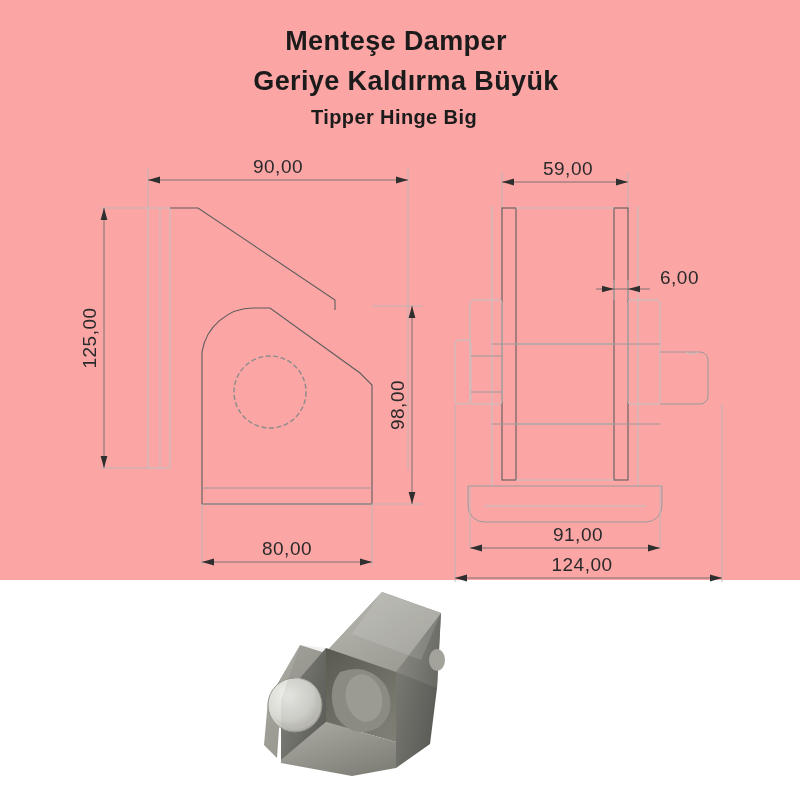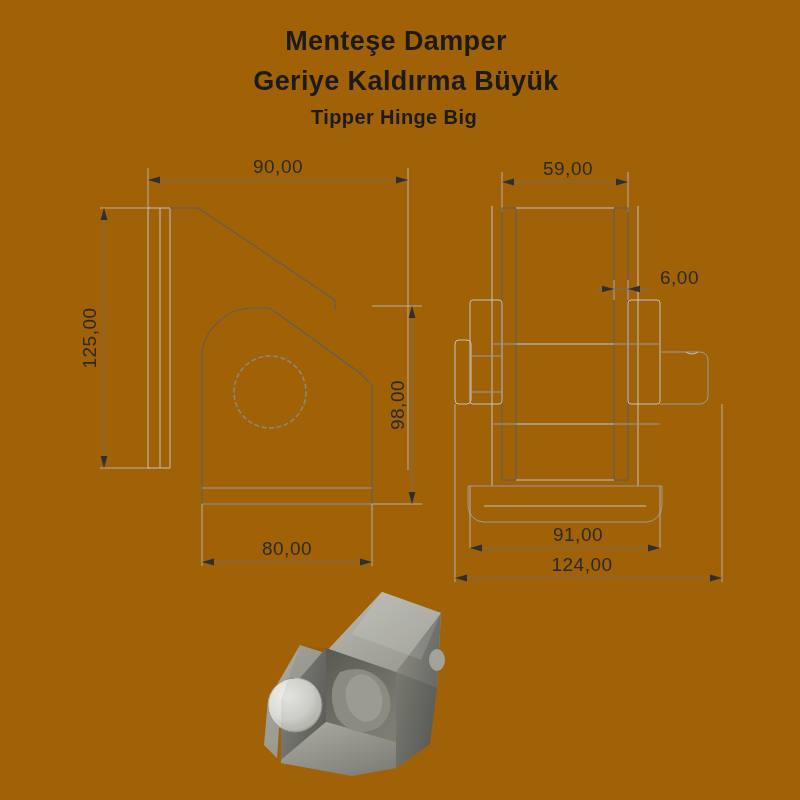--- a/index.html
+++ b/index.html
@@ -11,22 +11,22 @@
     width: 800px;
     height: 800px;
     font-family: "Liberation Sans", sans-serif;
     overflow: hidden;
     position: relative;
   }
   #sheet {
     position: absolute;
     inset: 0;
     width: 800px;
-    height: 800px;
-    background: #a16207;
+    height: 580px;
+    background: #fca5a5;
   }
   .title-block {
     position: absolute;
     left: 0;
     top: 0;
     width: 800px;
     text-align: center;
     pointer-events: none;
   }
   .title-line {

